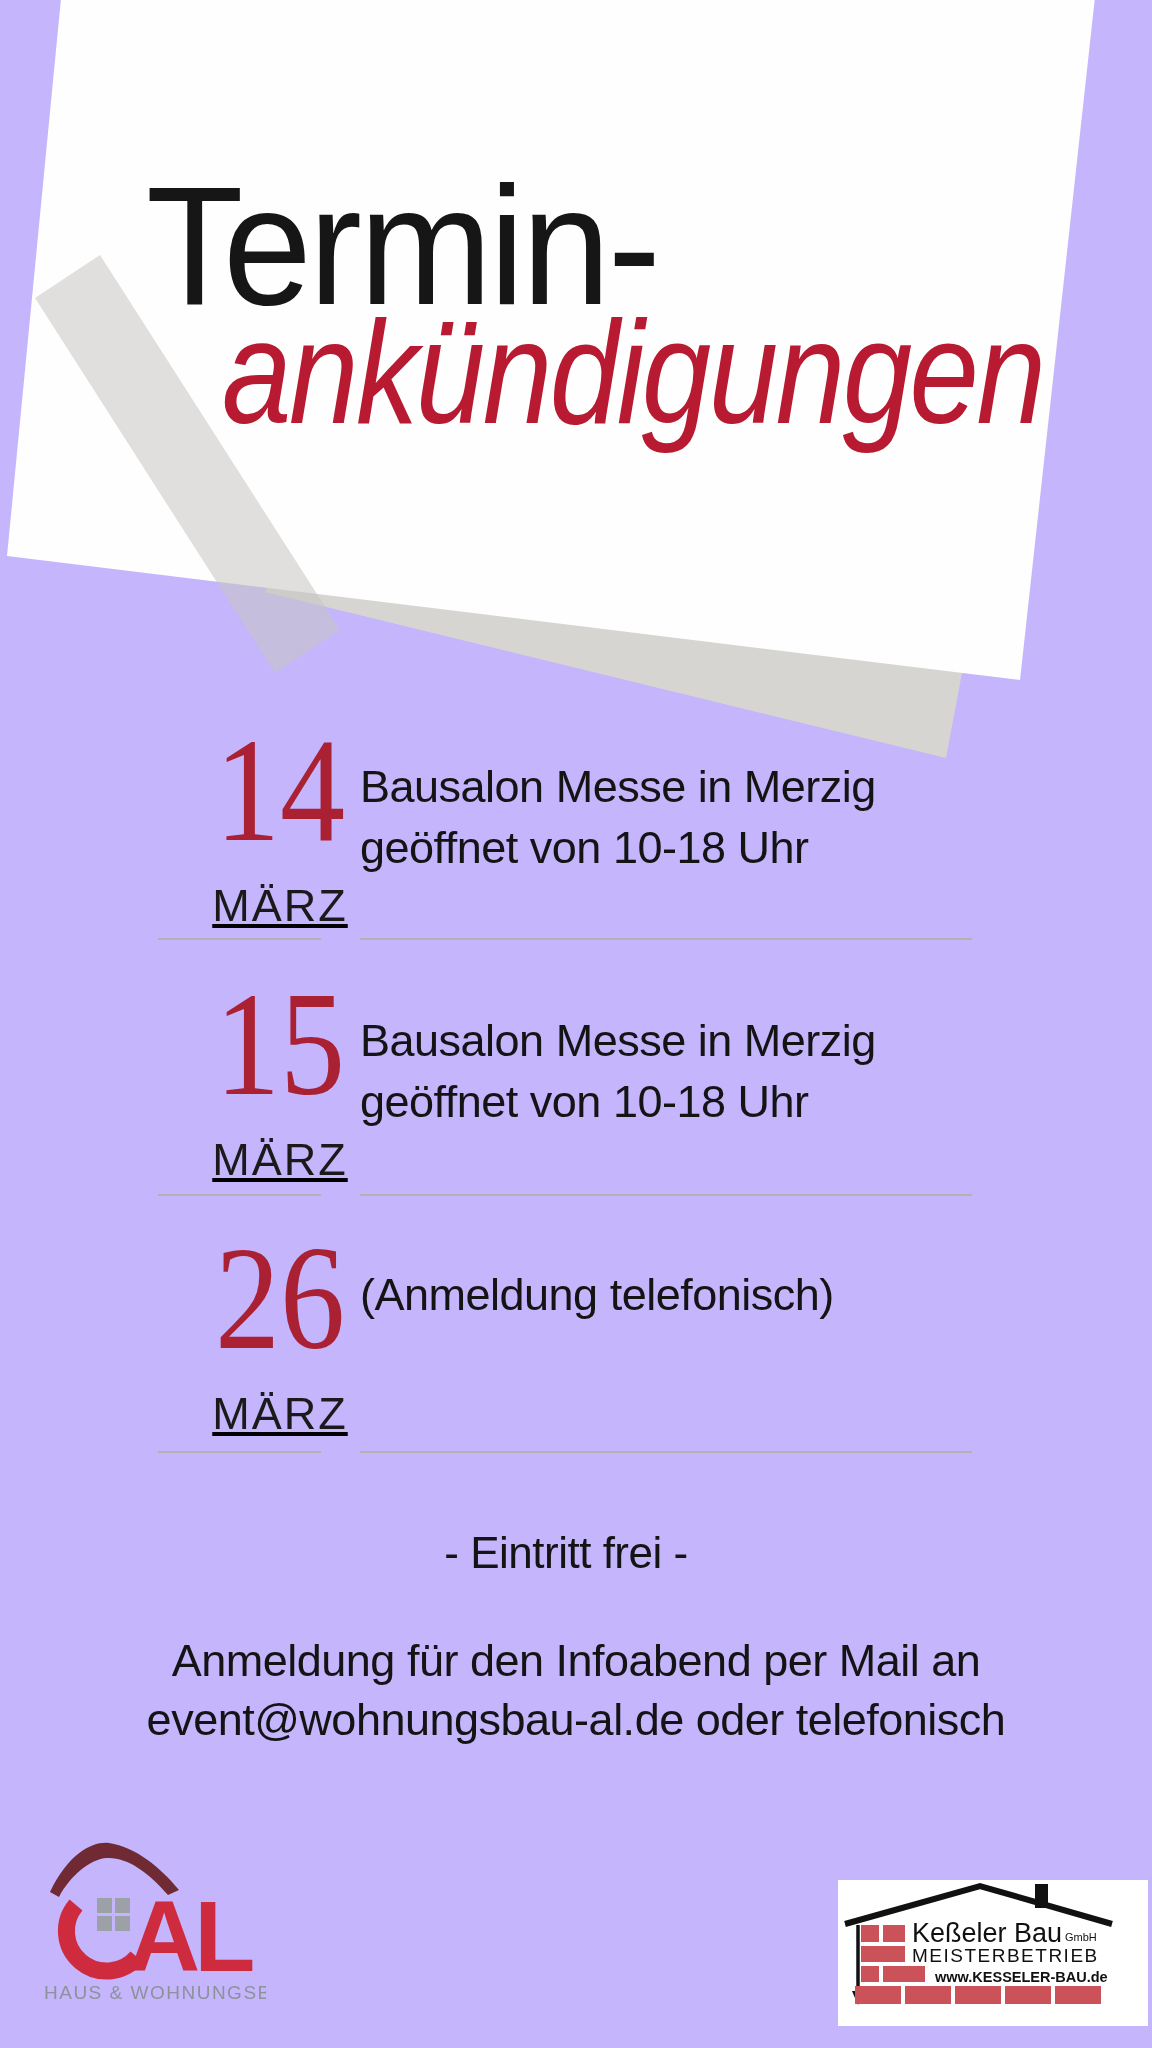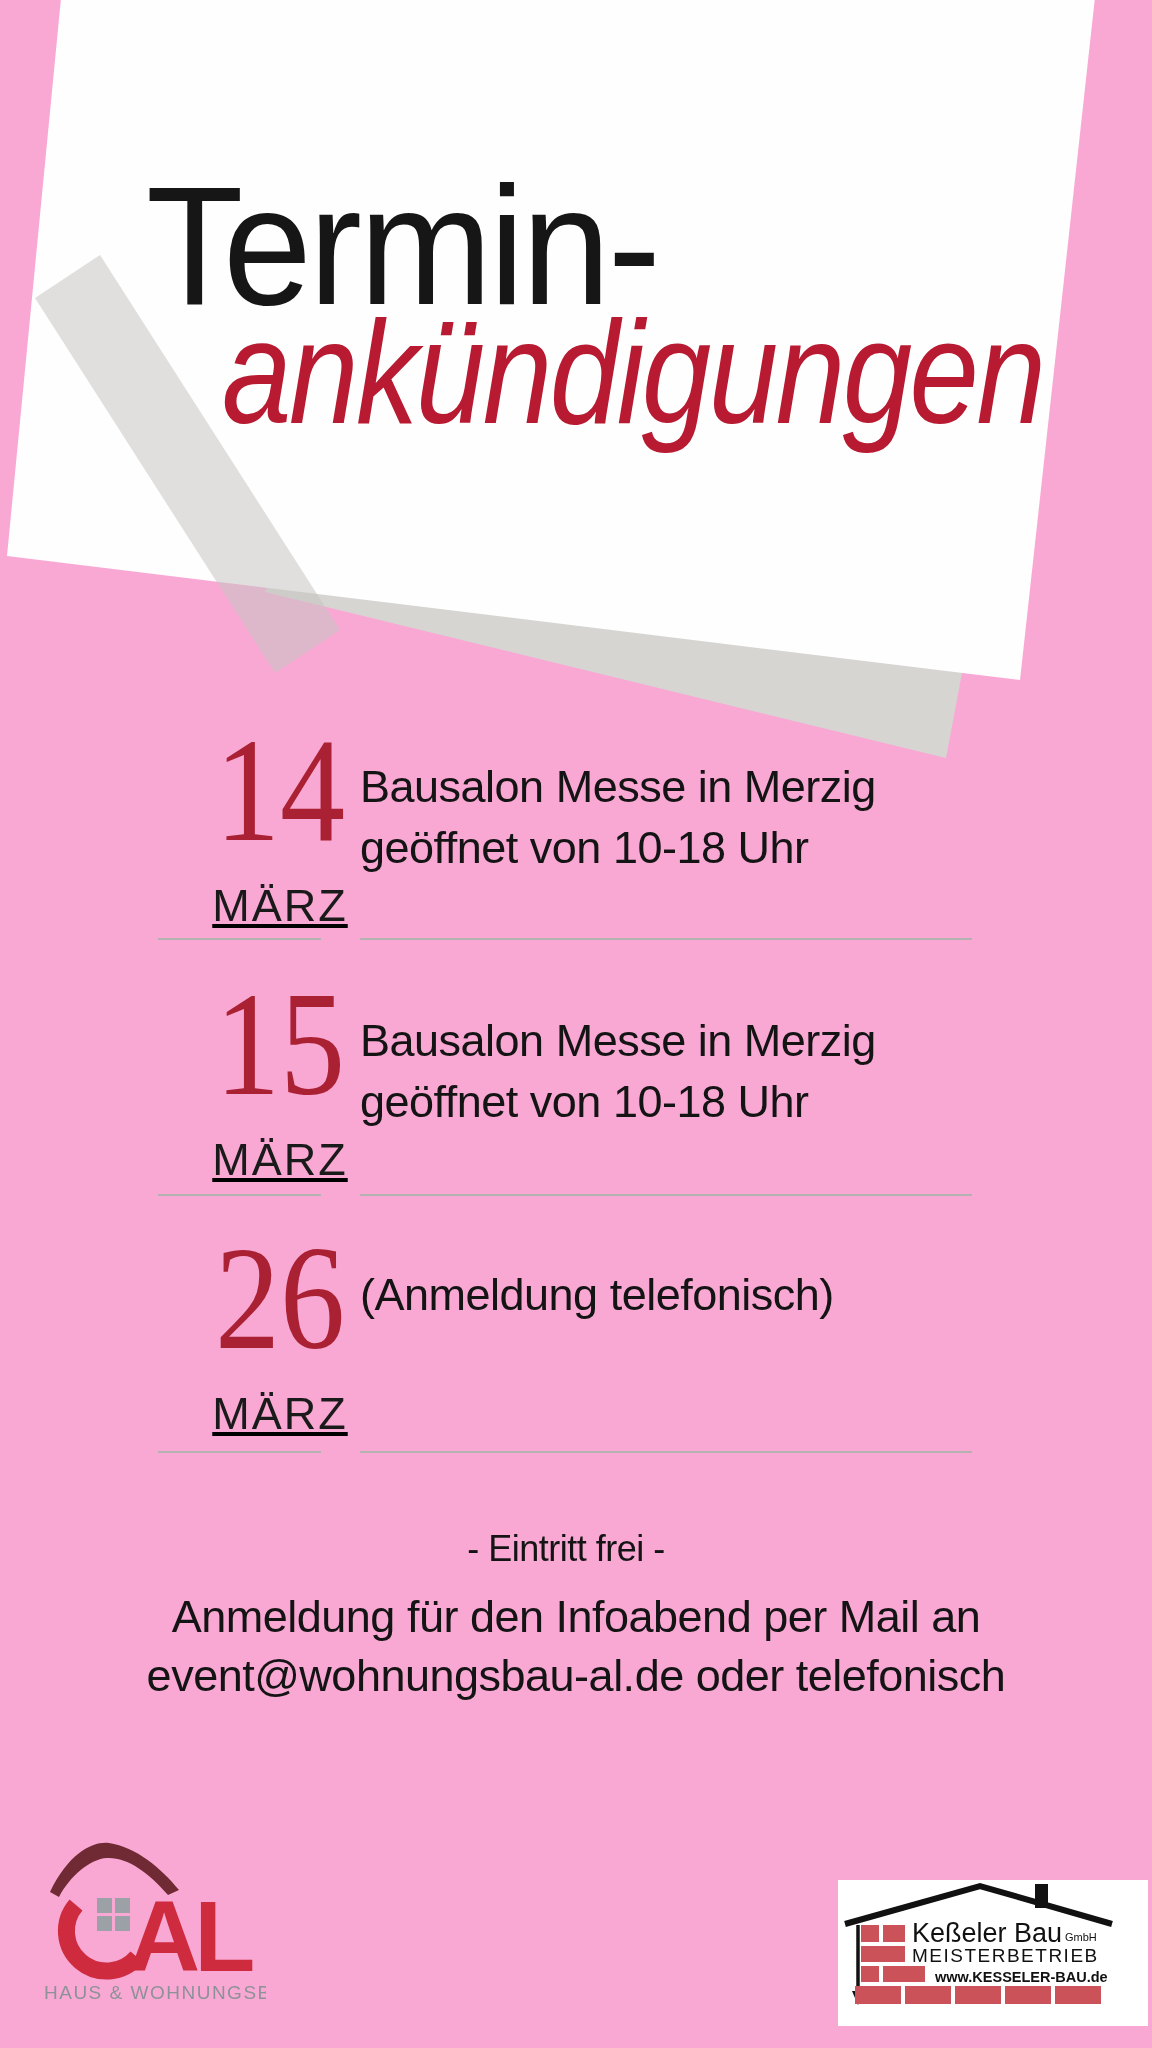--- a/index.html
+++ b/index.html
@@ -1,17 +1,17 @@
 <!DOCTYPE html>
 <html><head>
 <meta charset="utf-8">
 <style>
   html,body{margin:0;padding:0;}
   body{font-family:"Liberation Sans",sans-serif;background:#ededee;}
-  .poster{position:relative;width:1152px;height:2048px;background:#f9a8d4;overflow:hidden;}
+  .poster{position:relative;width:1152px;height:2048px;background:#c4b5fd;overflow:hidden;}
 
   
   .scene{position:absolute;left:0;top:0;z-index:1;}
 
   
   .title-wrap{position:absolute;z-index:5;}
   .title-black{position:absolute;left:146px;top:150px;font-size:168px;font-weight:500;color:#161616;
     letter-spacing:-3px;transform:scaleX(0.95);transform-origin:left top;white-space:nowrap;}
   .title-red{position:absolute;left:222px;top:288px;font-size:147px;font-style:italic;color:#b81a31;
     letter-spacing:-3px;transform:scaleX(0.85);transform-origin:left top;white-space:nowrap;}
@@ -24,22 +24,22 @@
   .day-month{font-size:45px;letter-spacing:2px;color:#1a1a1a;margin-top:22px;}
   .desc-col{position:absolute;left:360px;top:34px;font-size:45px;line-height:1.36;color:#141414;
     letter-spacing:-0.5px;white-space:nowrap;}
 
   .divider{position:absolute;height:2px;background:#b3b2b1;z-index:3;}
   .divider.left{left:158px;width:163px;}
   .divider.right{left:360px;width:612px;}
 
   
   .free-entry{position:absolute;left:160px;top:1528px;width:812px;text-align:center;
-    font-size:36px;color:#141414;letter-spacing:-0.5px;z-index:3;}
-  .contact{position:absolute;left:36px;top:1588px;width:1080px;text-align:center;
+    font-size:44px;color:#141414;letter-spacing:-0.5px;z-index:3;}
+  .contact{position:absolute;left:36px;top:1632px;width:1080px;text-align:center;
     font-size:45px;line-height:1.3;color:#141414;letter-spacing:-0.5px;z-index:3;}
 
   .logo{position:absolute;z-index:4;}
   .logo-al{left:36px;top:1830px;}
   .logo-kesseler{left:838px;top:1878px;}
 </style>
 </head>
 <body>
 
 <div class="poster">

